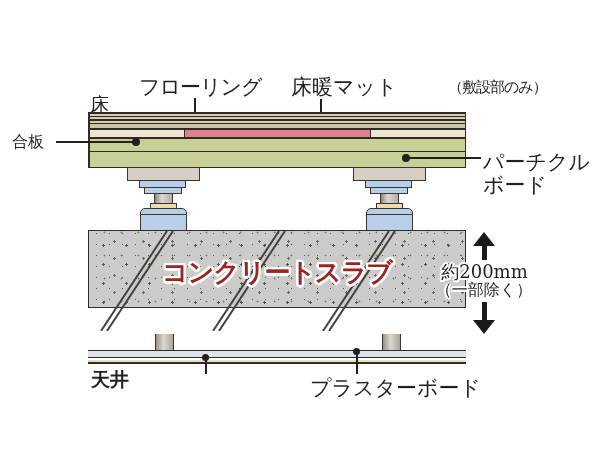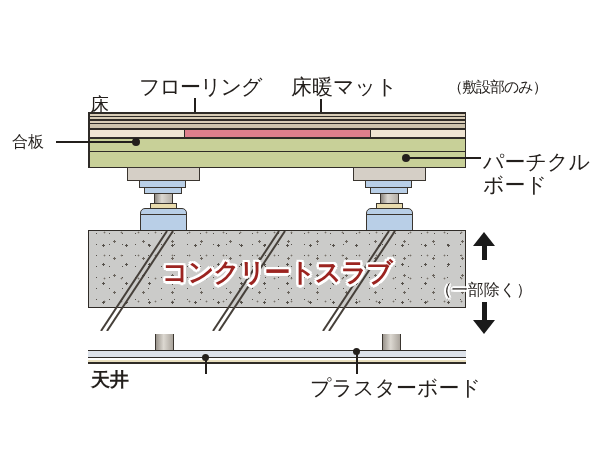--- a/index.html
+++ b/index.html
@@ -132,20 +132,21 @@
         <line x1="130" y1="100" x2="196" y2="0"></line>
         <line x1="234" y1="100" x2="300" y2="0"></line>
         <line x1="240" y1="100" x2="306" y2="0"></line>
       </g>
     </svg>
     <div class="slab-title">コンクリートスラブ</div>
   </div>
 
   <div class="arrow-up" style="left:473px;top:232px;"></div>
   <div class="stem" style="left:481.5px;top:245px;height:15px;"></div>
+  <div class="dim-text" style="left:432px;top:260px;width:105px;font-size:18px;">約200mm</div>
   <div class="dim-text" style="left:428px;top:280px;width:112px;font-size:16px;">（一部除く）</div>
   <div class="stem" style="left:481.5px;top:302px;height:19px;"></div>
   <div class="arrow-down" style="left:473px;top:320px;"></div>
 
   <div class="hanger" style="left:155px;"></div>
   <div class="hanger" style="left:382px;"></div>
 
   <div class="ceiling-board">
     <div class="cb-row" style="height:1.3px;background:#2f2b27;"></div>
     <div class="cb-row" style="height:5.5px;background:#dde2ea;"></div>

